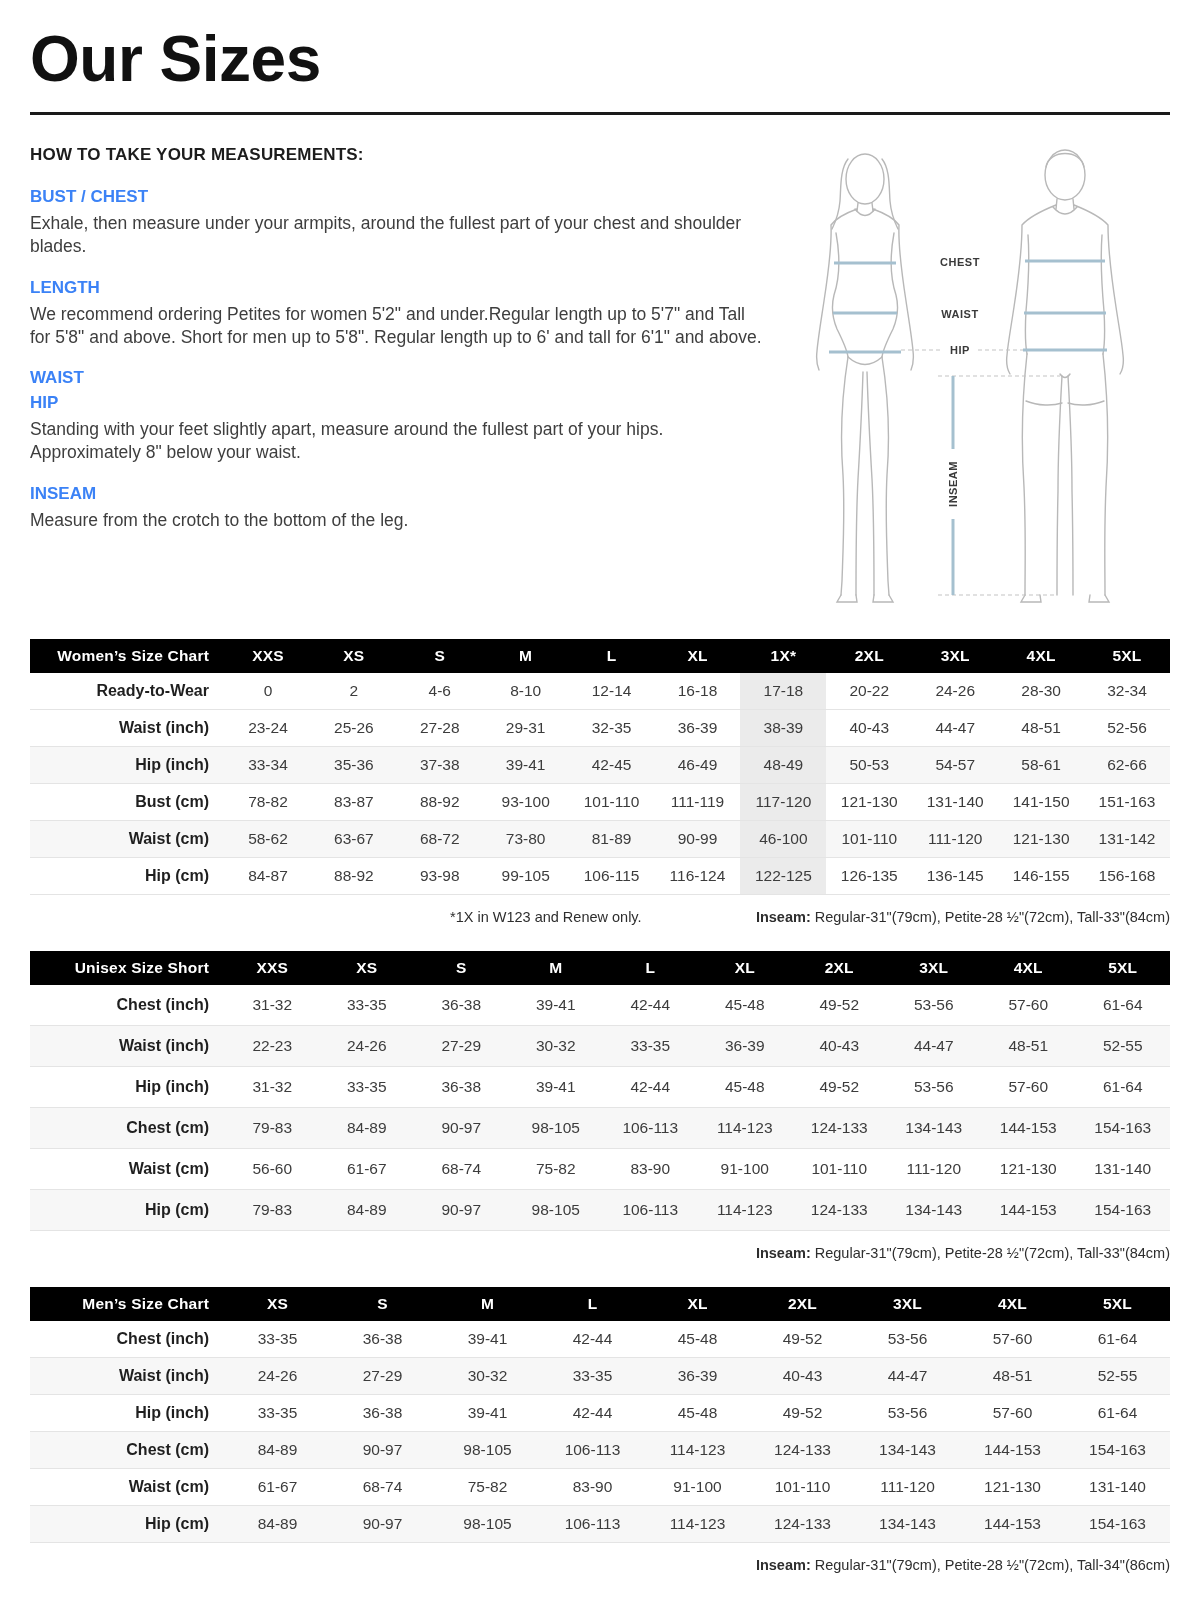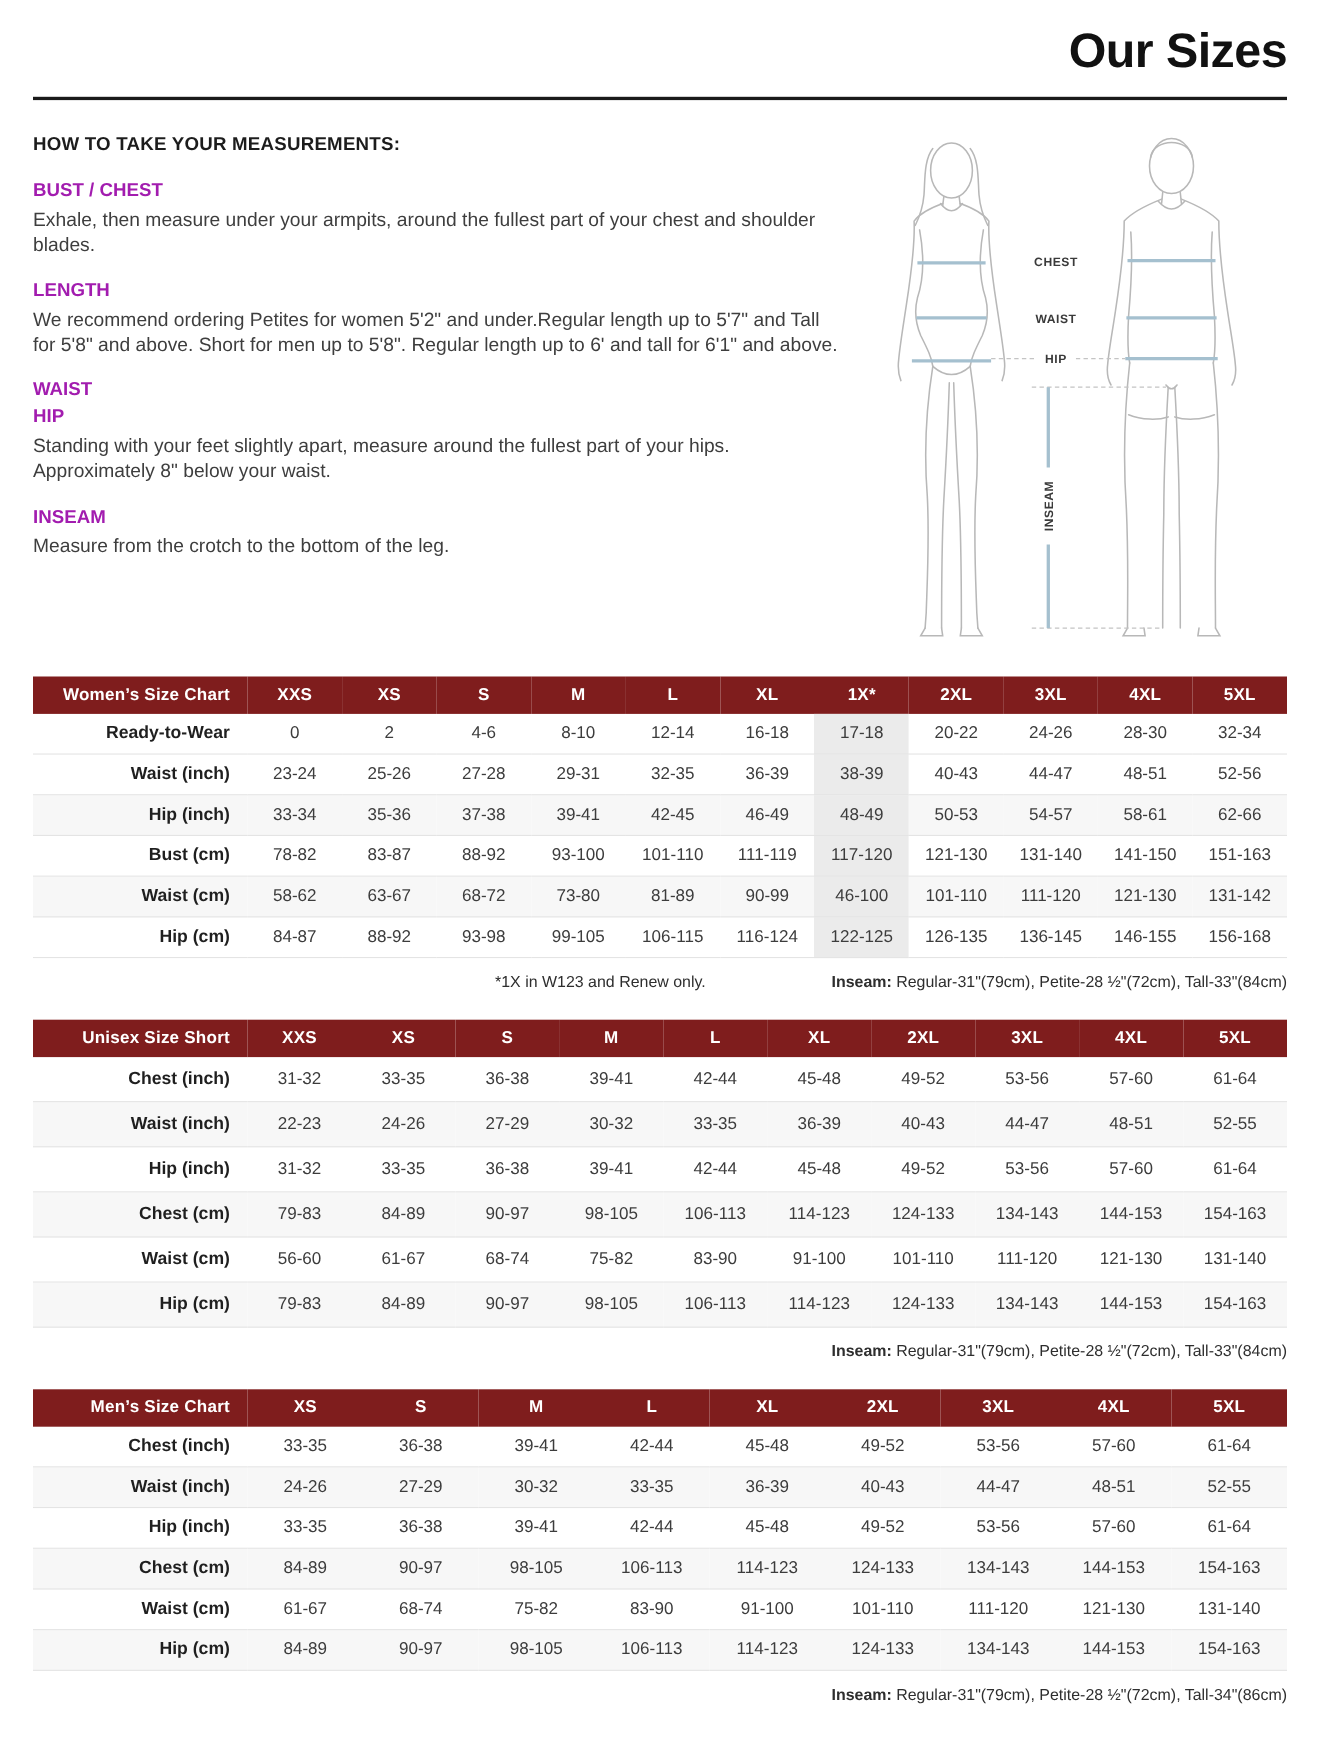--- a/index.html
+++ b/index.html
@@ -5,44 +5,44 @@
   * { box-sizing: border-box; }
   html, body { margin: 0; padding: 0; background: #fff; }
   body {
     width: 1200px; min-height: 1600px;
     font-family: "Liberation Sans", sans-serif;
     color: #222;
   }
   .page { padding: 16px 30px 28px 30px; }
 
   .page-title {
-    font-size: 44px; font-weight: bold; letter-spacing: -0.5px;
-    color: #111; margin: 6px 0 16px 0; text-align: right;
+    font-size: 64px; font-weight: bold; letter-spacing: -0.5px;
+    color: #111; margin: 6px 0 16px 0;
   }
   .title-rule { border: none; border-top: 3px solid #1a1a1a; margin: 0 0 24px 0; }
 
   .top { display: flex; }
   .instructions { width: 735px; }
   .instructions .how-heading {
     font-size: 17px; font-weight: bold; color: #1c1c1c;
     margin: 6px 0 22px 0; letter-spacing: 0.2px;
   }
   .instructions .sec-title {
-    font-size: 17px; font-weight: bold; color: #a21caf; margin: 0 0 5px 0;
+    font-size: 17px; font-weight: bold; color: #3b82f6; margin: 0 0 5px 0;
   }
   .instructions .sec-body {
     font-size: 17.5px; line-height: 1.33; color: #3e3e3e; margin: 0 0 19px 0;
   }
 
   .figures { flex: 1; display: flex; justify-content: flex-start; align-items: flex-start; padding-top: 4px; }
 
   .table-block { margin-top: 26px; }
   table { width: 100%; border-collapse: collapse; table-layout: fixed; }
   thead th {
-    background: #7f1d1d; color: #fff; font-weight: bold;
+    background: #000000; color: #fff; font-weight: bold;
     font-size: 15.5px; padding: 8px 4px; text-align: center; letter-spacing: 0.2px;
   }
   thead th.name { width: 195px; text-align: right; padding-right: 16px; }
   tbody tr { border-bottom: 1px solid #e4e4e4; }
   tbody th {
     text-align: right; padding: 9px 16px 9px 4px;
     font-weight: bold; color: #1f1f1f; font-size: 16px;
   }
   tbody td {
     text-align: center; padding: 9px 4px;

